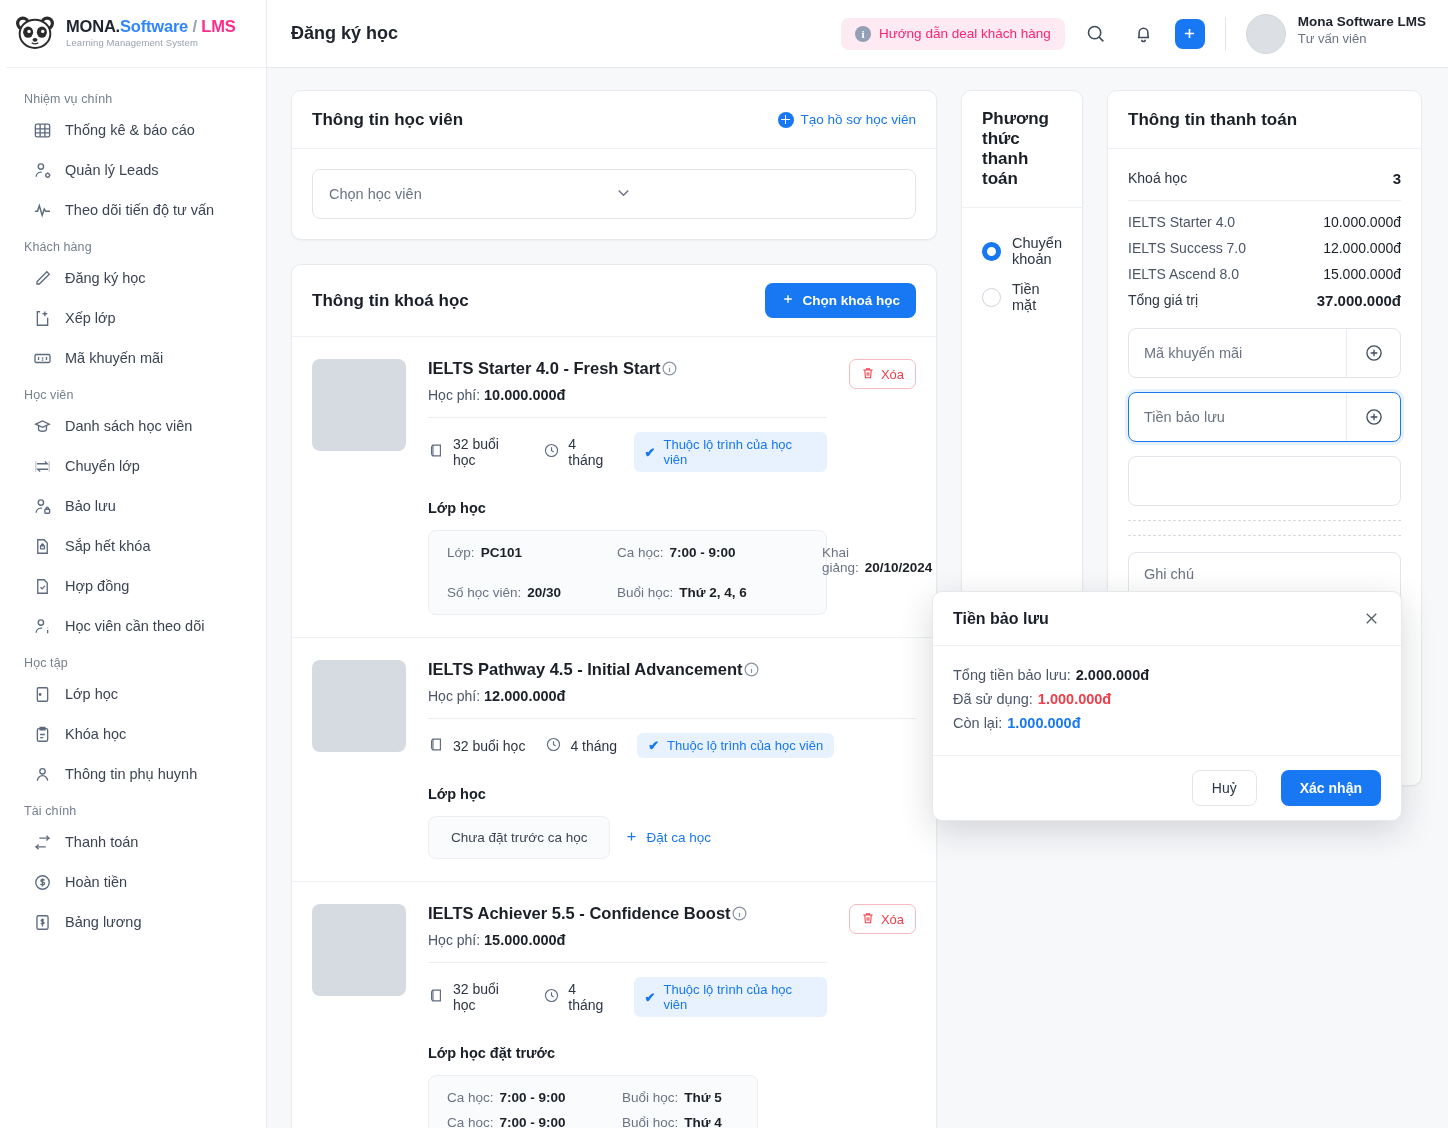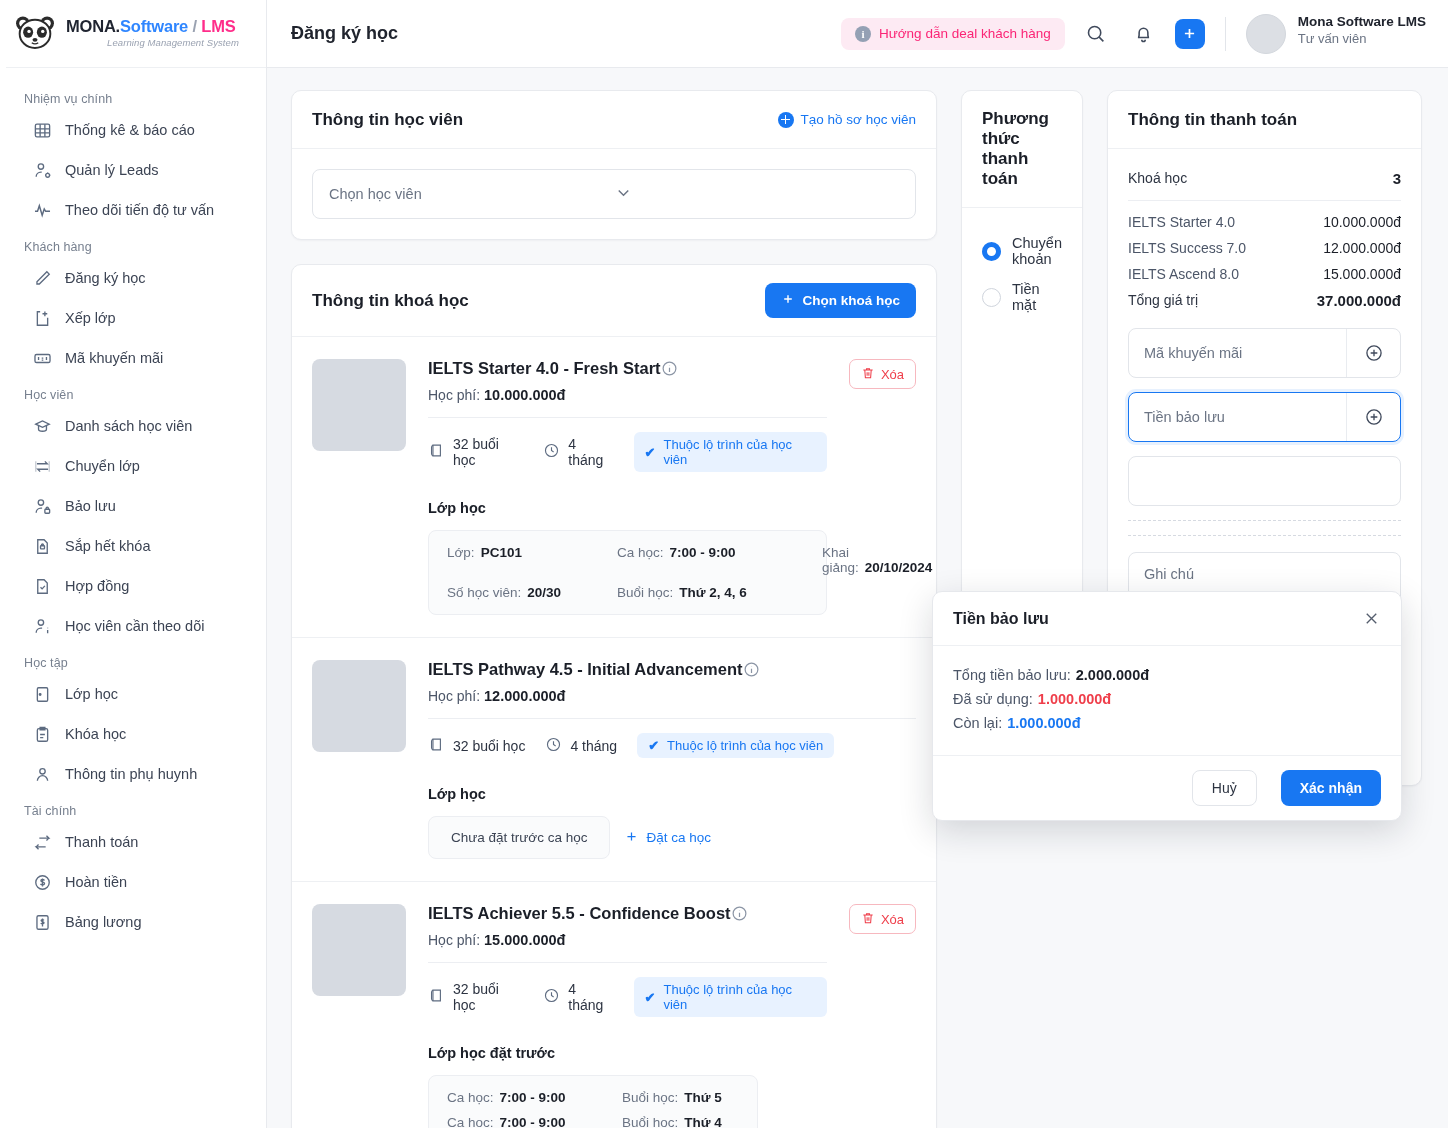--- a/index.html
+++ b/index.html
@@ -31,22 +31,22 @@
     height: 68px;
   }
   .panda { width: 42px; height: 38px; flex: 0 0 42px; }
   .brand-text { line-height: 1.1; }
   .brand-title { font-size: 16.5px; font-weight: bold; letter-spacing: -0.2px; }
   .b-mona { color: #1f2430; }
   .b-soft { color: #2f86ff; }
   .b-slash { color: #9aa2b1; font-weight: bold; }
   .b-lms { color: #ff2d8a; }
   .brand-sub {
-    font-size: 9.5px; color: #9aa2b1; font-style: italic;
-    margin-top: 3px; letter-spacing: 0.1px; margin-left: 41px;
+    font-size: 9.5px; color: #9aa2b1; 
+    margin-top: 3px; letter-spacing: 0.1px;
   }
   .nav { padding: 14px 0 0 0; }
   .nav-group-label {
     font-size: 12.5px; color: #77808f; padding: 10px 0 4px 24px;
     letter-spacing: 0.1px;
   }
   .nav-item {
     display: flex; align-items: center; gap: 13px;
     padding: 8px 0 8px 33px; cursor: pointer; color: #3c4454;
     font-size: 14.5px; height: 40px;

